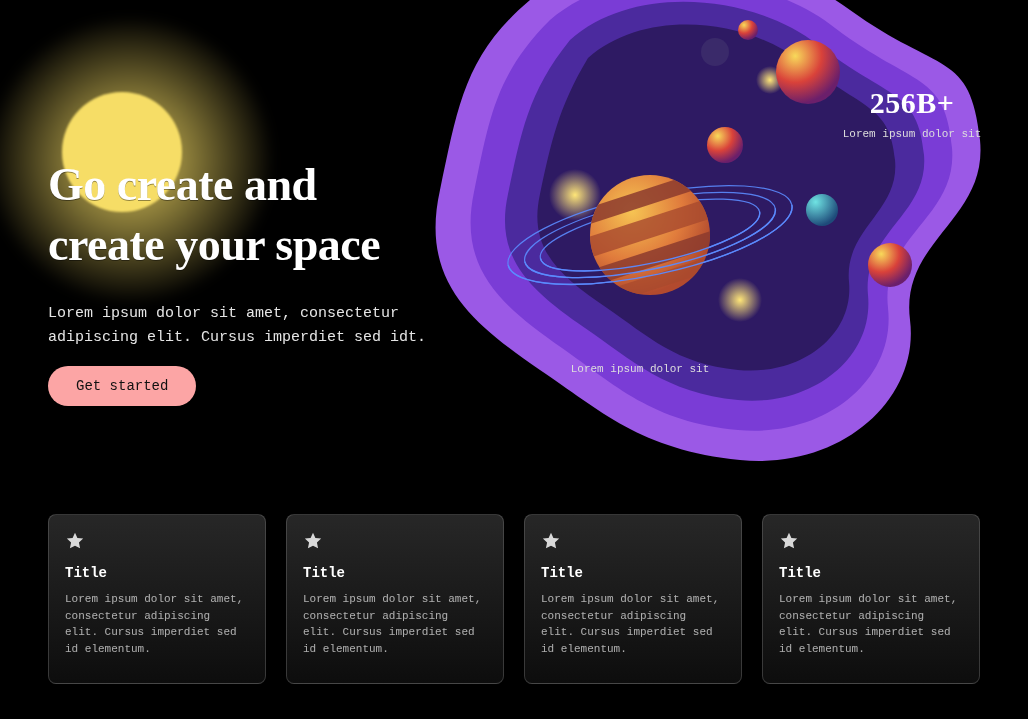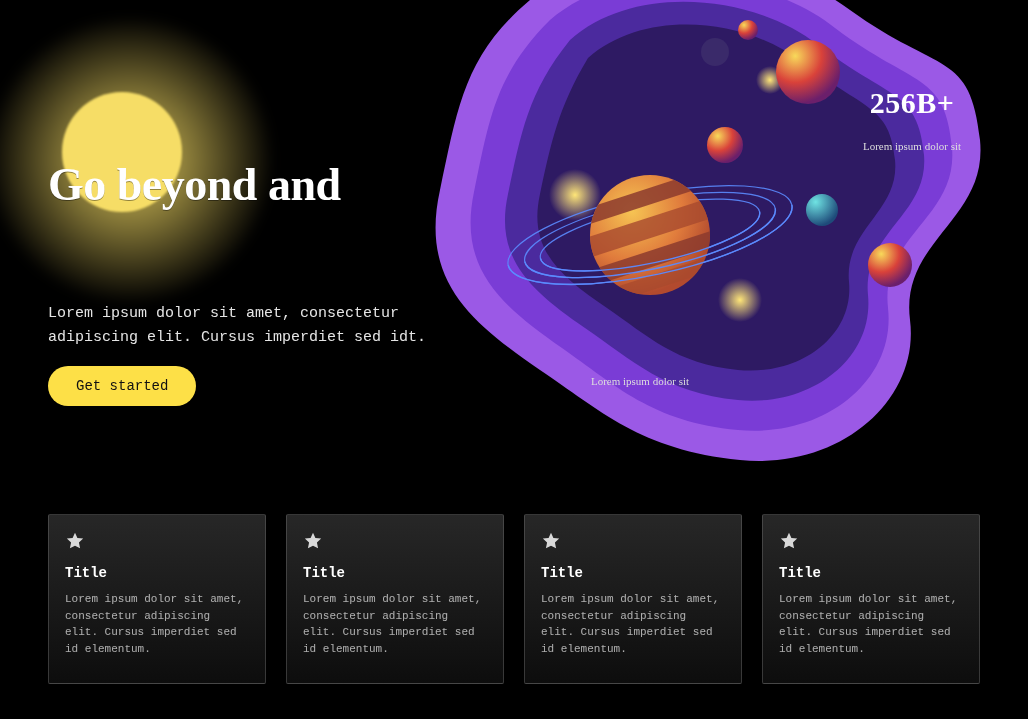--- a/index.html
+++ b/index.html
@@ -42,21 +42,21 @@
     position: absolute;
     left: 48px; top: 302px;
     font-size: 15px;
     line-height: 1.6;
     color: #e5e5e5;
     max-width: 420px;
   }
   .cta {
     position: absolute;
     left: 48px; top: 366px;
-    background: #fde047;
+    background: #fca5a5;
     color: #111;
     border: none;
     border-radius: 999px;
     padding: 12px 28px;
     font-family: "Courier New", Courier, monospace;
     font-size: 14px;
     cursor: pointer;
   }
 
   
@@ -64,36 +64,36 @@
     position: absolute;
     left: 410px; top: -40px;
     width: 580px; height: 520px;
     pointer-events: none;
   }
   .space-wrap svg { width: 100%; height: 100%; overflow: visible; }
 
   
   .stat { position: absolute; text-align: center; }
   .stat .value { font-family: Georgia, serif; font-weight: 700; font-size: 30px; letter-spacing: 0.5px; }
-  .stat .label { font-family: Liberation Serif, serif; font-size: 11px; color: #ddd; margin-top: 20px; }
+  .stat .label { font-family: Liberation Mono, monospace; font-size: 11px; color: #ddd; margin-top: 8px; }
   .stat-a { left: 822px; top: 86px; width: 180px; }
   .stat-b { left: 530px; top: 355px; width: 220px; }
 
   
   .cards {
     position: absolute;
     left: 48px; right: 48px; top: 514px;
     display: flex;
     gap: 20px;
   }
   .card {
     flex: 1 1 0;
     background: linear-gradient(180deg, rgba(60,60,60,0.65) 0%, rgba(20,20,20,0.65) 100%);
     border: 1px solid rgba(120,120,120,0.4);
-    border-radius: 2px;
+    border-radius: 8px;
     padding: 16px 16px 18px 16px;
     min-height: 170px;
   }
   .card .star-icon { width: 20px; height: 20px; fill: #d9d9d9; display:block; }
   .card-title {
     margin-top: 14px;
     font-size: 14px;
     font-weight: 700;
     color: #fff;
   }
@@ -105,21 +105,22 @@
   }
 </style>
 </head>
 <body>
 <div class="page">
 
   <div class="sun-glow"></div>
   <div class="sun-core"></div>
 
   <h1 class="hero-title">
-    <span>Go beyond and</span><br>
+    <span>Go create and</span><br>
+    <span>create your space</span>
   </h1>
   <p class="hero-sub">Lorem ipsum dolor sit amet, consectetur adipiscing elit. Cursus imperdiet sed idt.</p>
   <button class="cta">Get started</button>
 
   <div class="space-wrap">
     <svg viewBox="0 0 580 520">
       <defs>
         <radialGradient id="planetGrad" cx="35%" cy="30%" r="70%">
           <stop offset="0%" stop-color="#F6C453"></stop>
           <stop offset="60%" stop-color="#E07B3C"></stop>

